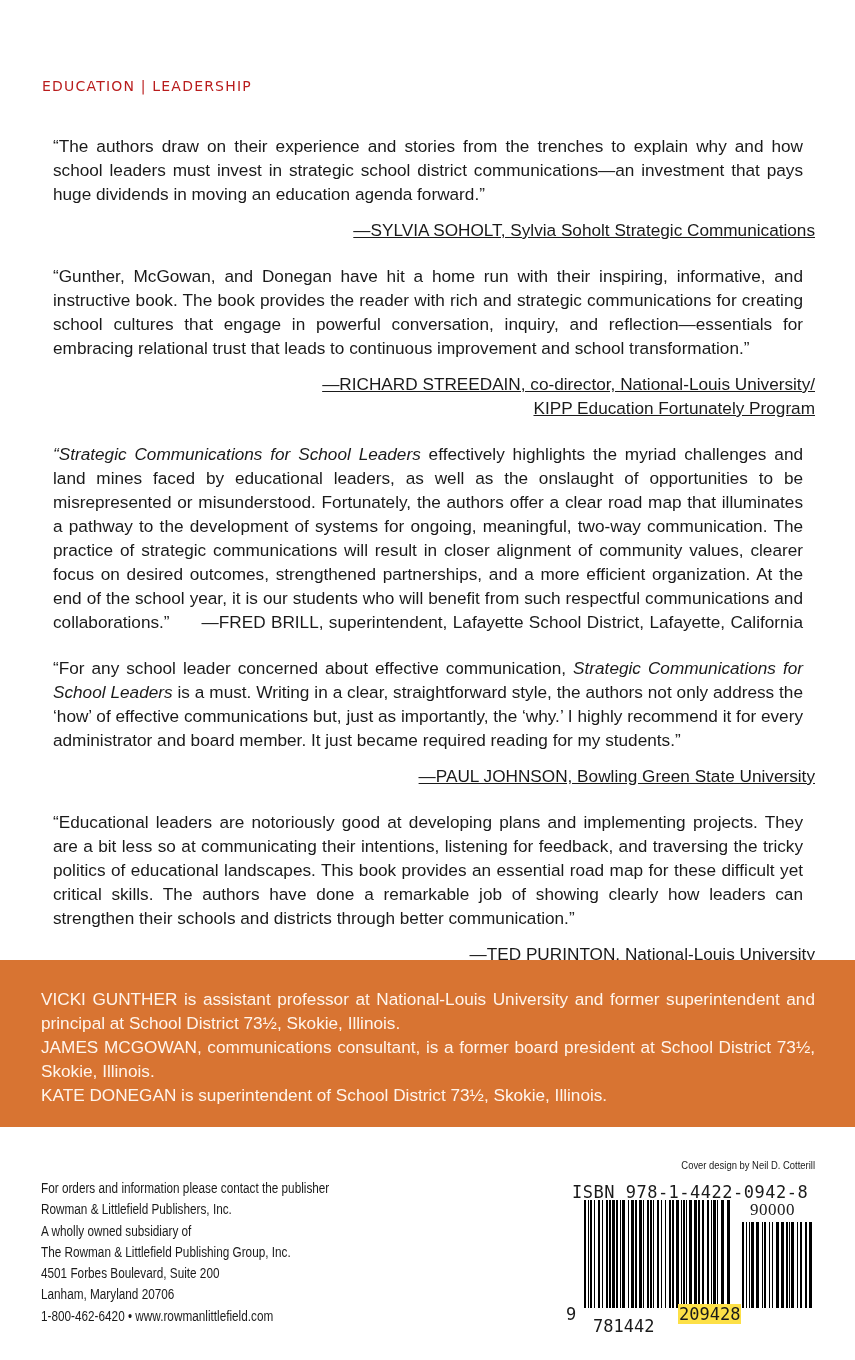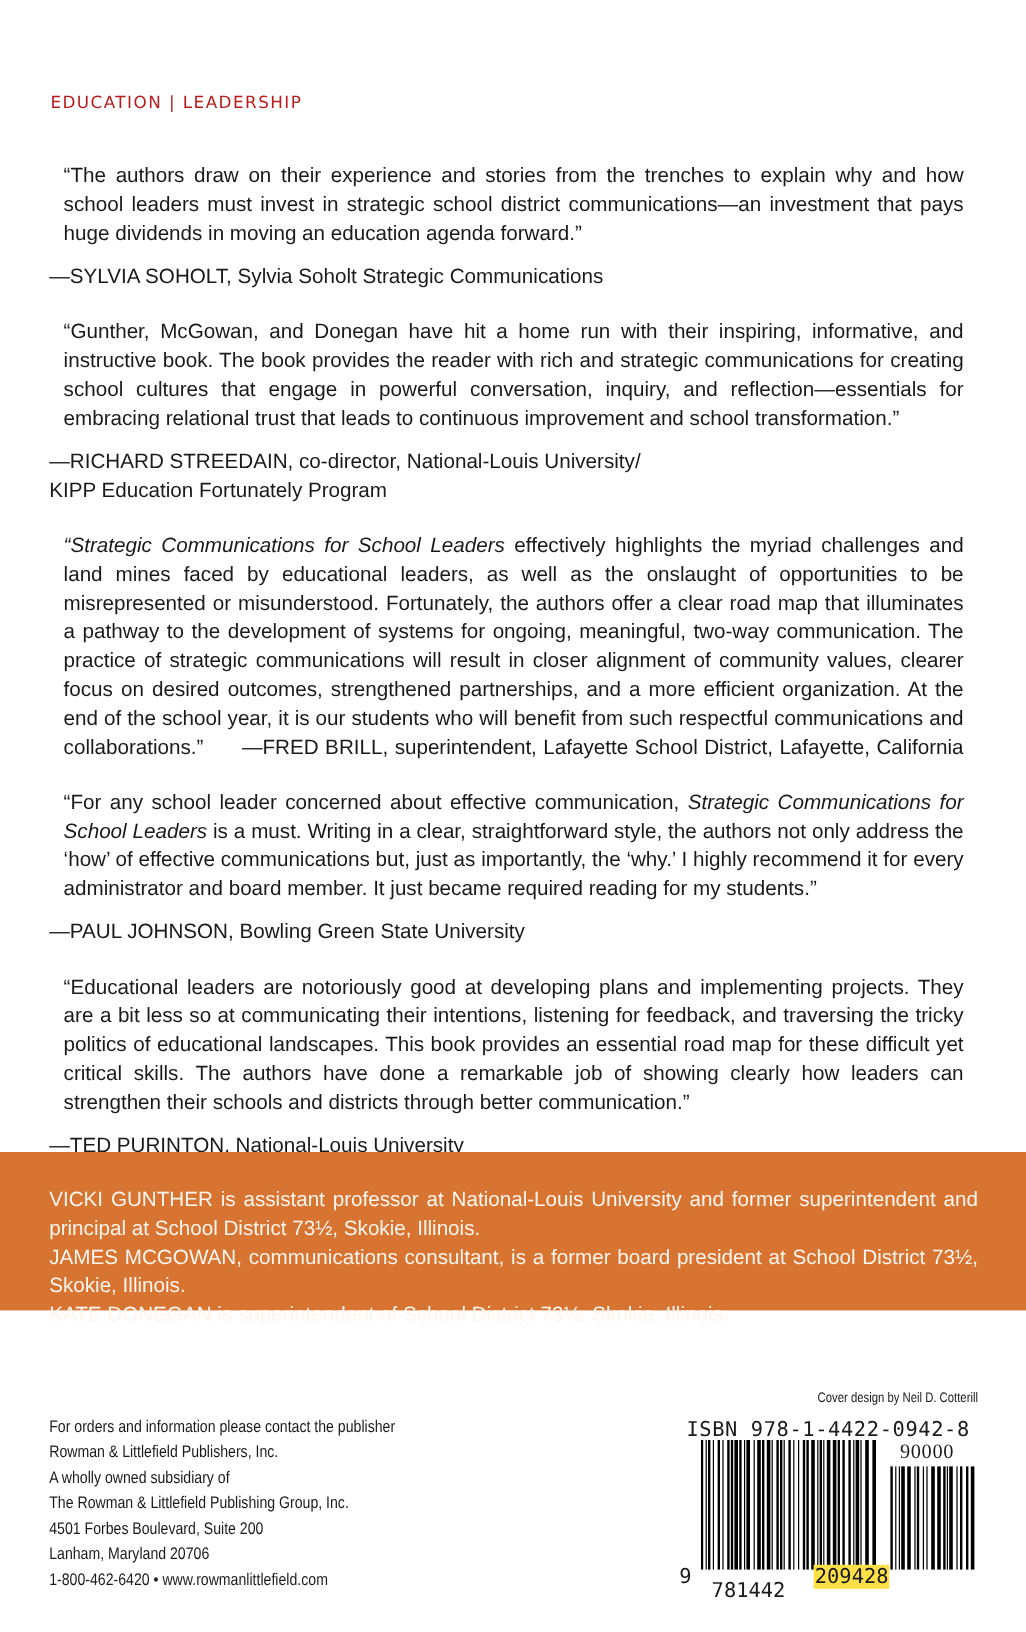--- a/index.html
+++ b/index.html
@@ -3,26 +3,26 @@
 <meta charset="utf-8">
 <style>
   html, body { margin: 0; padding: 0; background: #ffffff; }
   body { width: 855px; height: 1360px; position: relative; overflow: hidden;
          font-family: "Liberation Sans", "DejaVu Sans", sans-serif; color: #1a1a1a; }
   .category { position: absolute; left: 42px; top: 78px; font-size: 14px;
               letter-spacing: 1.2px; color: #b91c1c; font-family: "DejaVu Sans", sans-serif; }
   .blurbs { position: absolute; left: 41px; width: 774px; top: 122px; }
   .blurb { margin: 0 0 22px 0; font-size: 17.2px; line-height: 24px; }
   .blurb .quote { text-align: justify; text-align-last: left; margin: 12px; }
-  .blurb .attr { text-align: left; margin: 0; }
+  .blurb .attr { text-align: right; margin: 0; text-decoration: underline; }
   .blurb .attr-line { display: block; }
   .blurb.brill .quote { text-align-last: justify; }
   .brill-attr { padding-left: 32px; }
   i { font-style: italic; }
-  .band { position: absolute; left: 0; top: 960px; width: 855px; height: 132px;
+  .band { position: absolute; left: 0; top: 960px; width: 855px; height: 167px;
           background: #d87432; color: #fff5ec; }
   .band-inner { position: absolute; left: 41px; top: 27px; width: 774px;
                 font-size: 17.2px; line-height: 24px; }
   .band-inner p { margin: 0; text-align: justify; text-align-last: left; }
   .publisher { position: absolute; left: 41px; top: 1178px; font-size: 14px;
                line-height: 21.3px; color: #1a1a1a; font-family: "Liberation Sans Narrow","Liberation Sans", sans-serif;
                transform: scaleX(0.84); transform-origin: left top; }
   .cover-credit { position: absolute; right: 40px; top: 1159px; font-size: 11.5px;
                   transform: scaleX(0.82); transform-origin: right top; }
   .isbn-text { position: absolute; left: 572px; top: 1182px; font-family: "DejaVu Sans Mono", monospace;

